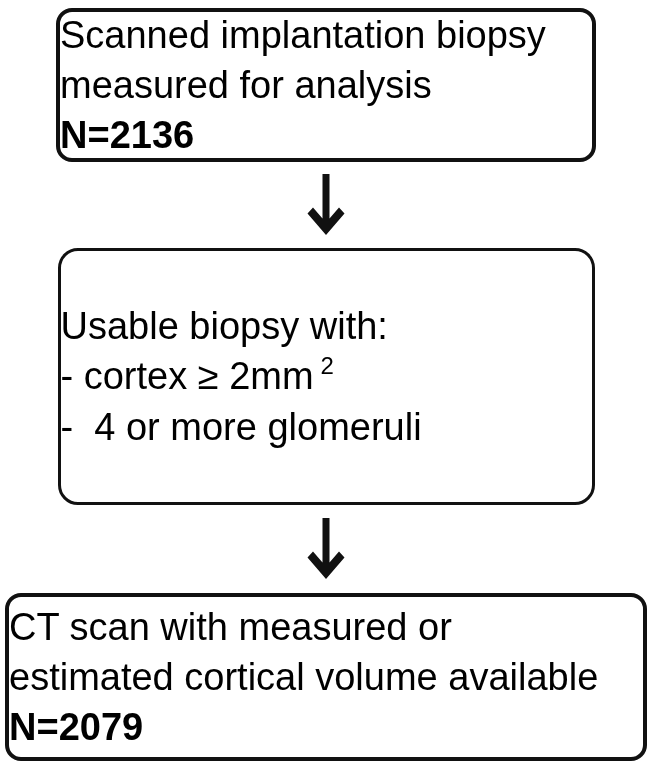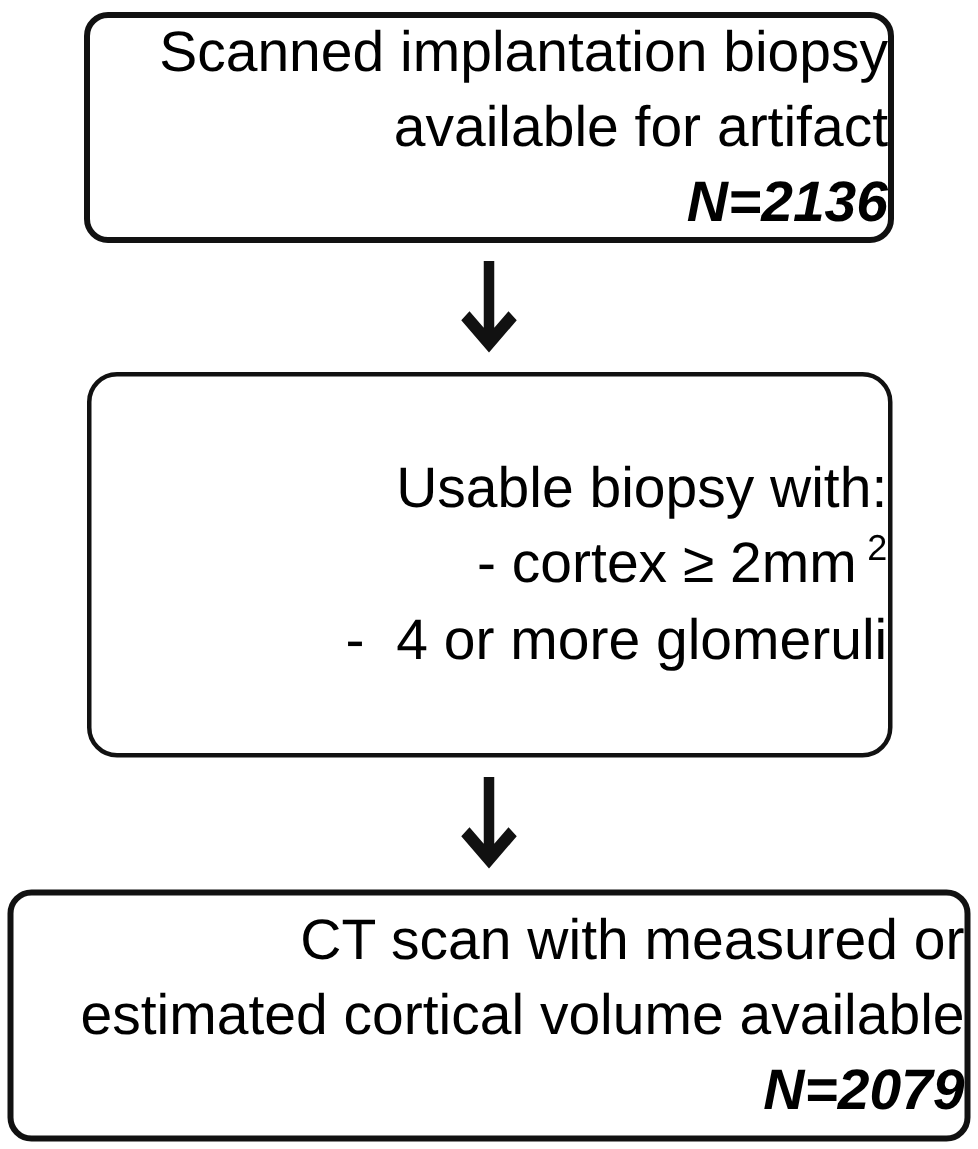--- a/index.html
+++ b/index.html
@@ -16,34 +16,33 @@
     color: #000000;
     display: flex;
     flex-direction: column;
     align-items: center;
     overflow: hidden;
   }
   .box {
     box-sizing: border-box;
     background: #ffffff;
     border: 4px solid #111111;
-    text-align: right;
+    text-align: left;
     font-size: 38px;
     line-height: 50px;
     display: flex;
     flex-direction: column;
     justify-content: center;
     flex: 0 0 auto;
   }
   .box .line {
     white-space: pre-wrap;
   }
   .box .count {
     font-weight: 700;
-    font-style: italic;
   }
   .box1 {
     margin-top: 8px;
     width: 540px;
     height: 154px;
     border-radius: 16px;
   }
   .box2 {
     width: 537px;
     height: 257px;
@@ -74,21 +73,21 @@
     margin-left: 7px;
   }
 </style>
 </head>
 <body>
 
 <div class="figure">
 
   <div class="box box1">
     <div class="line">Scanned implantation biopsy</div>
-    <div class="line">available for artifact</div>
+    <div class="line">measured for analysis</div>
     <div class="line count">N=2136</div>
   </div>
 
   <div class="arrow-wrap gap1">
     <svg width="44" height="62" viewBox="0 0 44 62" aria-hidden="true">
       <path d="M22 61 L3.5 39.5 L9 33.5 L18.5 44.5 L18.5 0 L25.5 0 L25.5 44.5 L35 33.5 L40.5 39.5 Z" fill="#111111"></path>
     </svg>
   </div>
 
   <div class="box box2">

